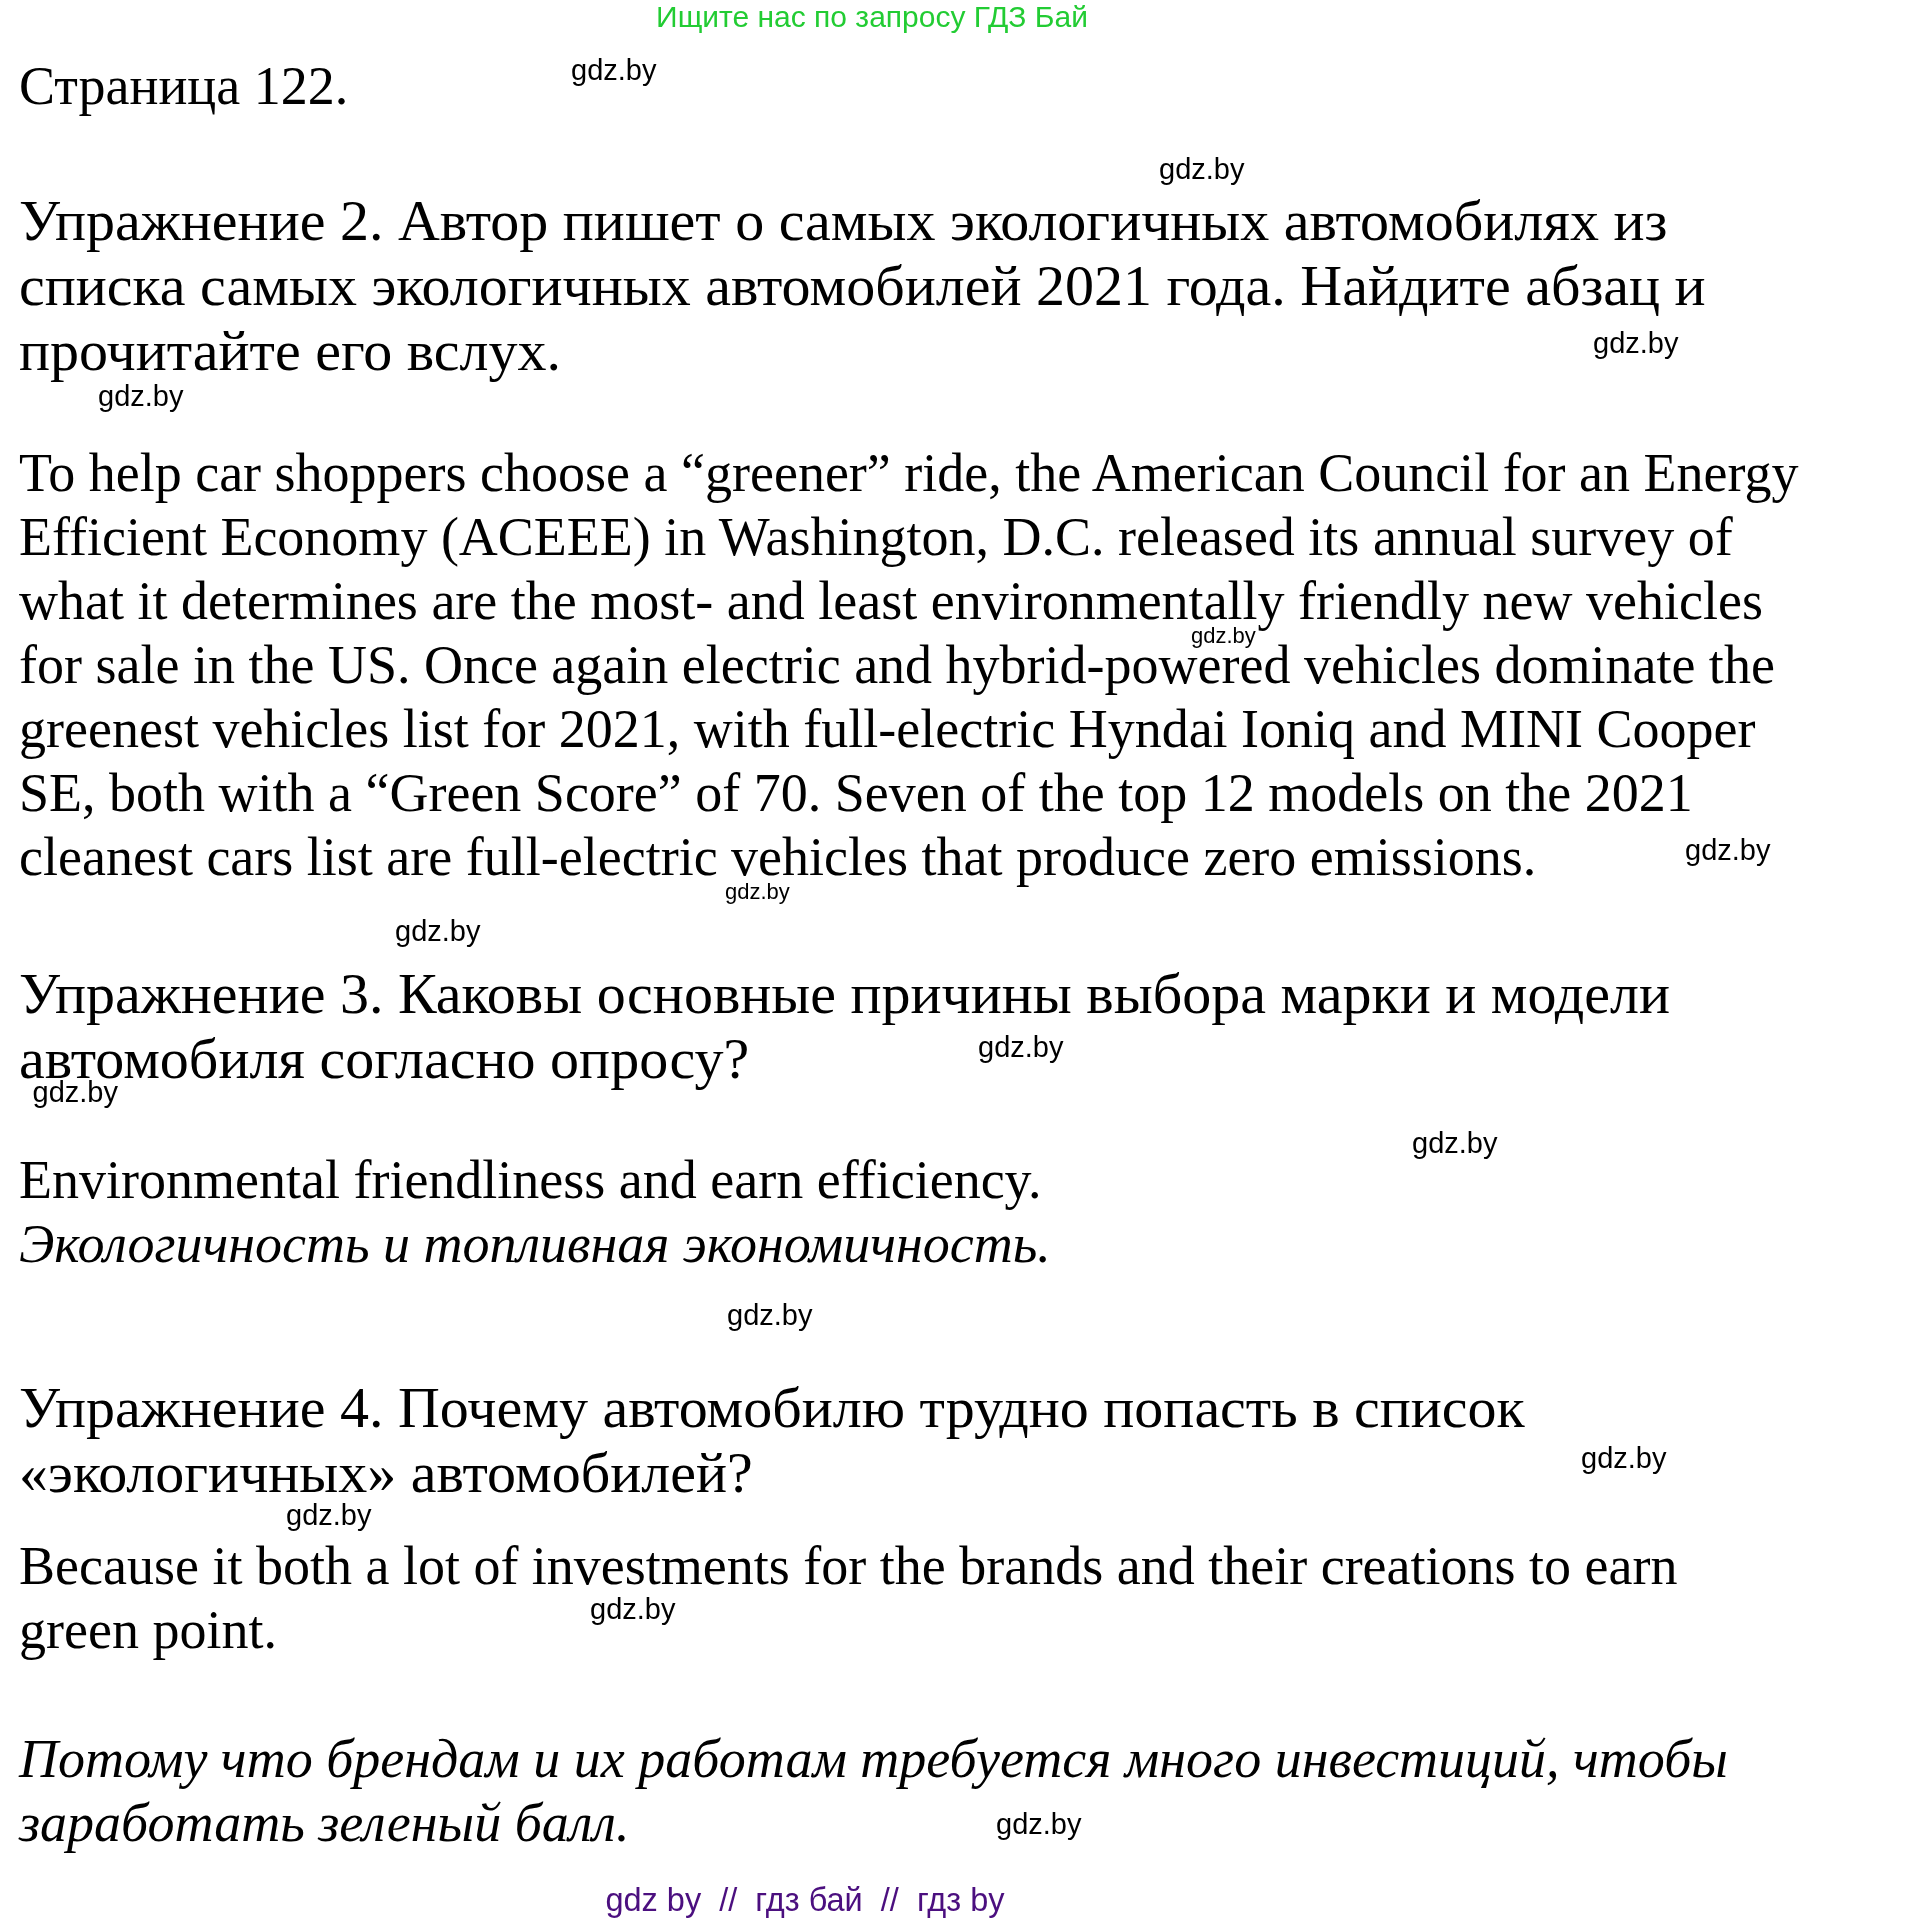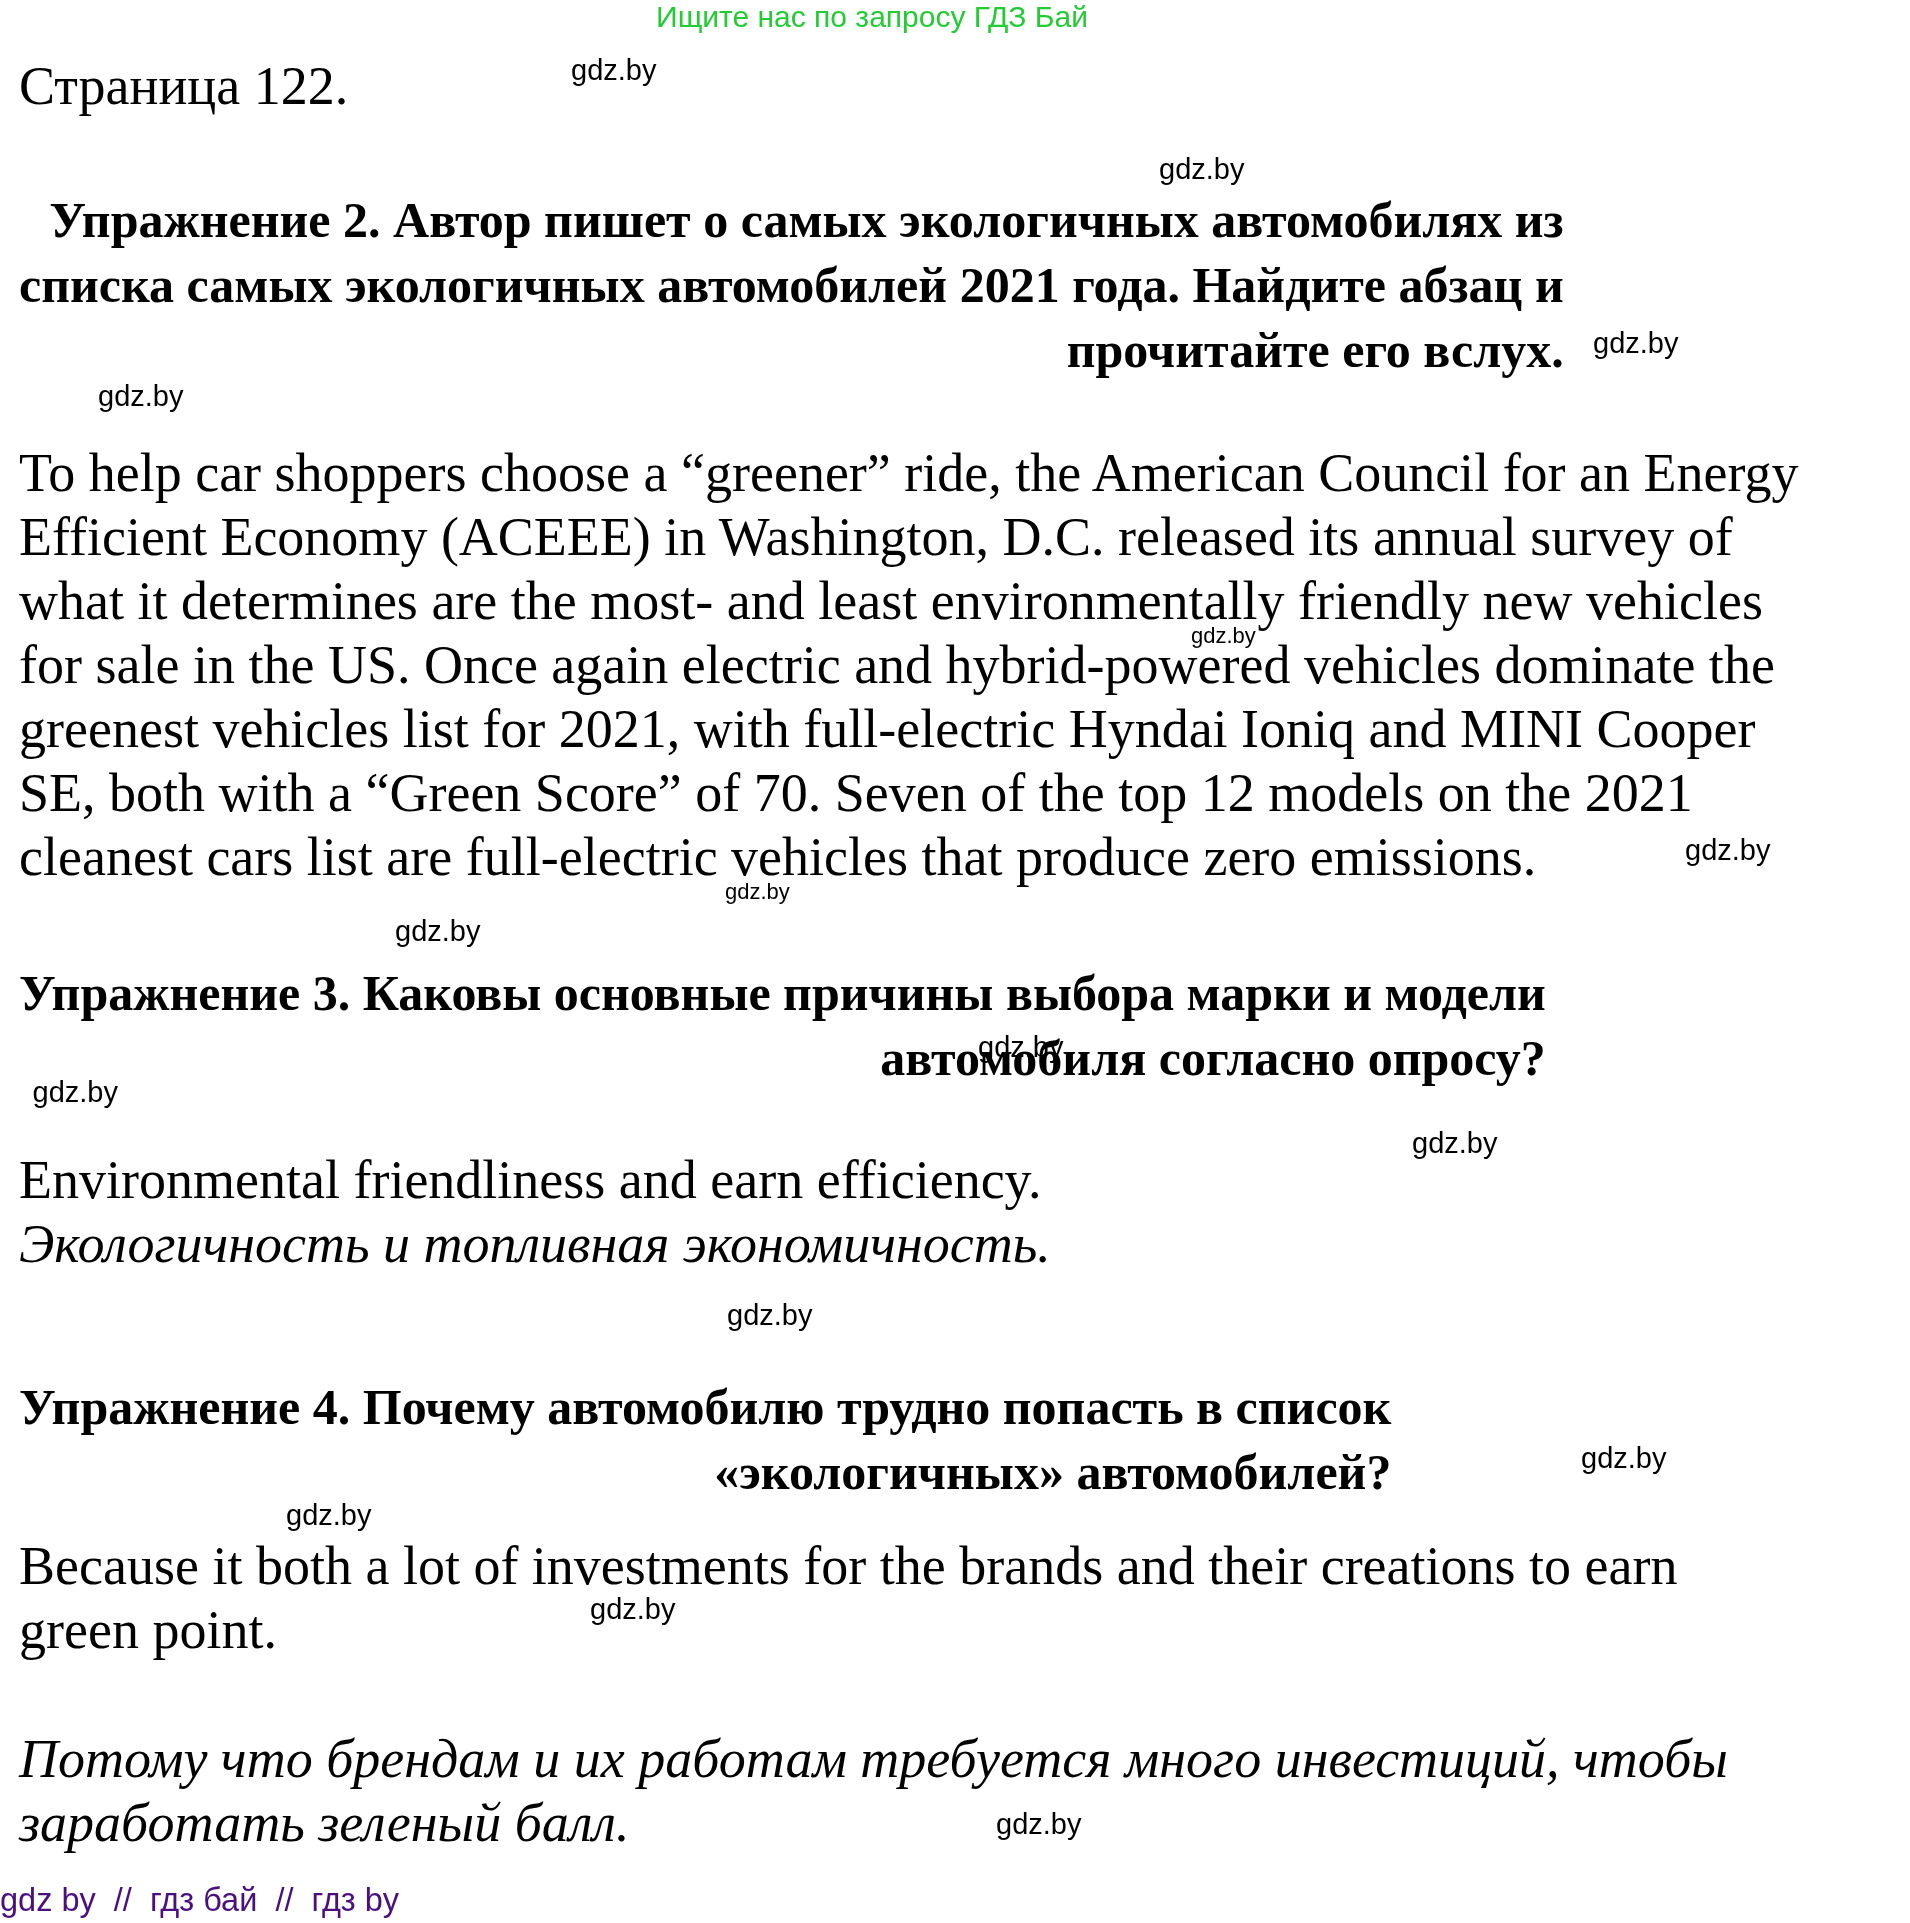--- a/index.html
+++ b/index.html
@@ -1,27 +1,27 @@
 <!DOCTYPE html>
 <html><head>
 <meta charset="utf-8">
 <style>
   html, body { margin: 0; padding: 0; background: #ffffff; }
   body { width: 1911px; height: 1923px; position: relative; overflow: hidden; }
   .abs { position: absolute; white-space: nowrap; }
   .hdr { font-family: "Liberation Sans", sans-serif; font-size: 30px; line-height: 34px; top: 0; left: 0; width: 1744px; text-align: center; }
   .serif { font-family: "Liberation Serif", serif; color: #000; }
   .page-num { font-size: 54px; line-height: 64px; left: 19px; top: 54px; }
-  .heading { font-weight: bold; font-size: 50px; line-height: 65px; left: 19px; text-align: right; }
+  .heading { font-weight: normal; font-size: 58px; line-height: 65px; left: 19px; }
   .body-text { font-size: 54px; line-height: 64px; left: 19px; }
   .italic { font-style: italic; }
   .line { display: block; white-space: nowrap; }
   .wm { font-family: "Liberation Sans", sans-serif; font-size: 29px; line-height: 32.5px; color: #000; }
   .wm.small { font-size: 22px; line-height: 25px; }
-  .footer { font-family: "Liberation Sans", sans-serif; font-size: 32.5px; line-height: 38px; top: 1881px; left: 0; width: 1610px; text-align: left; }
+  .footer { font-family: "Liberation Sans", sans-serif; font-size: 32.5px; line-height: 38px; top: 1881px; left: 0; width: 1610px; text-align: center; }
 </style>
 </head>
 <body>
 
 <div class="abs hdr">
   <span style="color:#22cc33">Ищите нас по запросу ГДЗ Бай</span>
 </div>
 
 <div class="abs serif page-num">Страница 122.</div>
 

